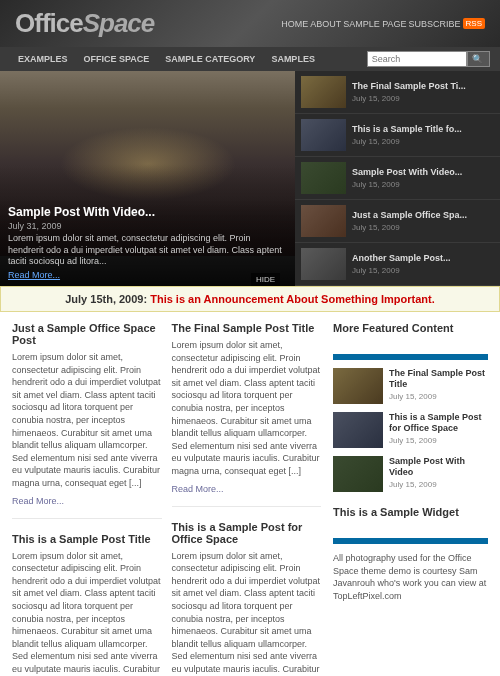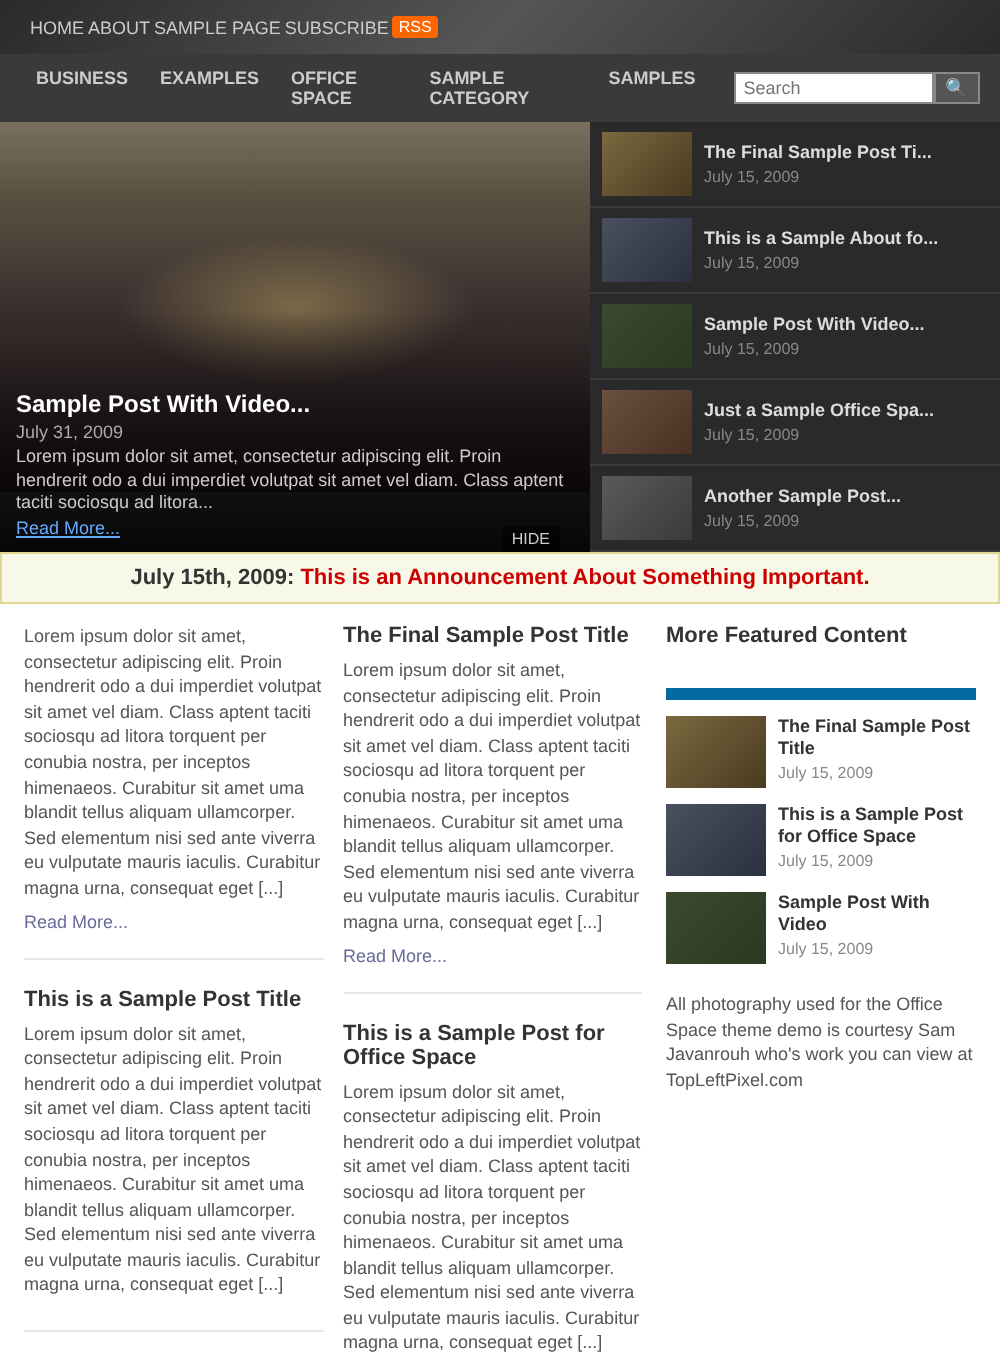--- a/index.html
+++ b/index.html
@@ -74,35 +74,35 @@
     .sthumb-2 { background: linear-gradient(135deg, #4a5060, #2a3040); }
     .sthumb-3 { background: linear-gradient(135deg, #3a4a30, #2a3a20); }
     .sidebar-post-info h4 { font-size: 9px; color: #333; margin-bottom: 2px; line-height: 1.2; font-weight: bold; }
     .sidebar-post-info .date { font-size: 8px; color: #888; }
     .widget-text { font-size: 9px; color: #555; line-height: 1.4; }
   </style>
 </head>
 <body>
 
 <div id="header">
+  <div id="logo">
+    <span>Office</span><span style="color:#aaa;font-style:italic;">Space</span>
+  </div>
   <div id="top-nav">
     <a href="#">HOME</a>
     <a href="#">ABOUT</a>
     <a href="#">SAMPLE PAGE</a>
     <a href="#">SUBSCRIBE</a>
     <span class="rss-icon">RSS</span>
   </div>
 </div>
 
 <div id="main-nav">
   <ul>
     <li>
-        <a href="#">BUSINESS</a>
-      </li>
-    <li>
         <a href="#">EXAMPLES</a>
       </li>
     <li>
         <a href="#">OFFICE SPACE</a>
       </li>
     <li>
         <a href="#">SAMPLE CATEGORY</a>
       </li>
     <li>
         <a href="#">SAMPLES</a>
@@ -131,21 +131,21 @@
     <div class="fs-item">
       <div class="fs-thumb thumb-1"></div>
       <div class="fs-info">
         <h4>The Final Sample Post Ti...</h4>
         <div class="date">July 15, 2009</div>
       </div>
     </div>
     <div class="fs-item">
       <div class="fs-thumb thumb-2"></div>
       <div class="fs-info">
-        <h4>This is a Sample About fo...</h4>
+        <h4>This is a Sample Title fo...</h4>
         <div class="date">July 15, 2009</div>
       </div>
     </div>
     <div class="fs-item">
       <div class="fs-thumb thumb-3"></div>
       <div class="fs-info">
         <h4>Sample Post With Video...</h4>
         <div class="date">July 15, 2009</div>
       </div>
     </div>
@@ -172,20 +172,21 @@
 </div>
 
 <div id="content-wrap">
   <div id="content-columns">
 
     <div id="two-col" style="flex:1; display:flex; flex-direction:column;">
       <div style="display:flex; gap:10px;">
 
         <div class="post-col col-main">
           <div class="post">
+            <h3>Just a Sample Office Space Post</h3>
             <p>Lorem ipsum dolor sit amet, consectetur adipiscing elit. Proin hendrerit odo a dui imperdiet volutpat sit amet vel diam. Class aptent taciti sociosqu ad litora torquent per conubia nostra, per inceptos himenaeos. Curabitur sit amet uma blandit tellus aliquam ullamcorper. Sed elementum nisi sed ante viverra eu vulputate mauris iaculis. Curabitur magna urna, consequat eget [...]</p>
             <a class="read-more" href="#">Read More...</a>
           </div>
           <div class="post">
             <h3>This is a Sample Post Title</h3>
             <p>Lorem ipsum dolor sit amet, consectetur adipiscing elit. Proin hendrerit odo a dui imperdiet volutpat sit amet vel diam. Class aptent taciti sociosqu ad litora torquent per conubia nostra, per inceptos himenaeos. Curabitur sit amet uma blandit tellus aliquam ullamcorper. Sed elementum nisi sed ante viverra eu vulputate mauris iaculis. Curabitur magna urna, consequat eget [...]</p>
 
           </div>
         </div>
 
@@ -223,17 +224,18 @@
         </div>
         <div class="sidebar-post">
           <div class="sidebar-thumb sthumb-3"></div>
           <div class="sidebar-post-info">
             <h4>Sample Post With Video</h4>
             <div class="date">July 15, 2009</div>
           </div>
         </div>
       </div>
       <div class="sidebar-section">
+        <h3>This is a Sample Widget</h3>
         <p class="widget-text">All photography used for the Office Space theme demo is courtesy Sam Javanrouh who's work you can view at TopLeftPixel.com</p>
       </div>
     </div>
   </div>
 </div>
 
 </body></html>

